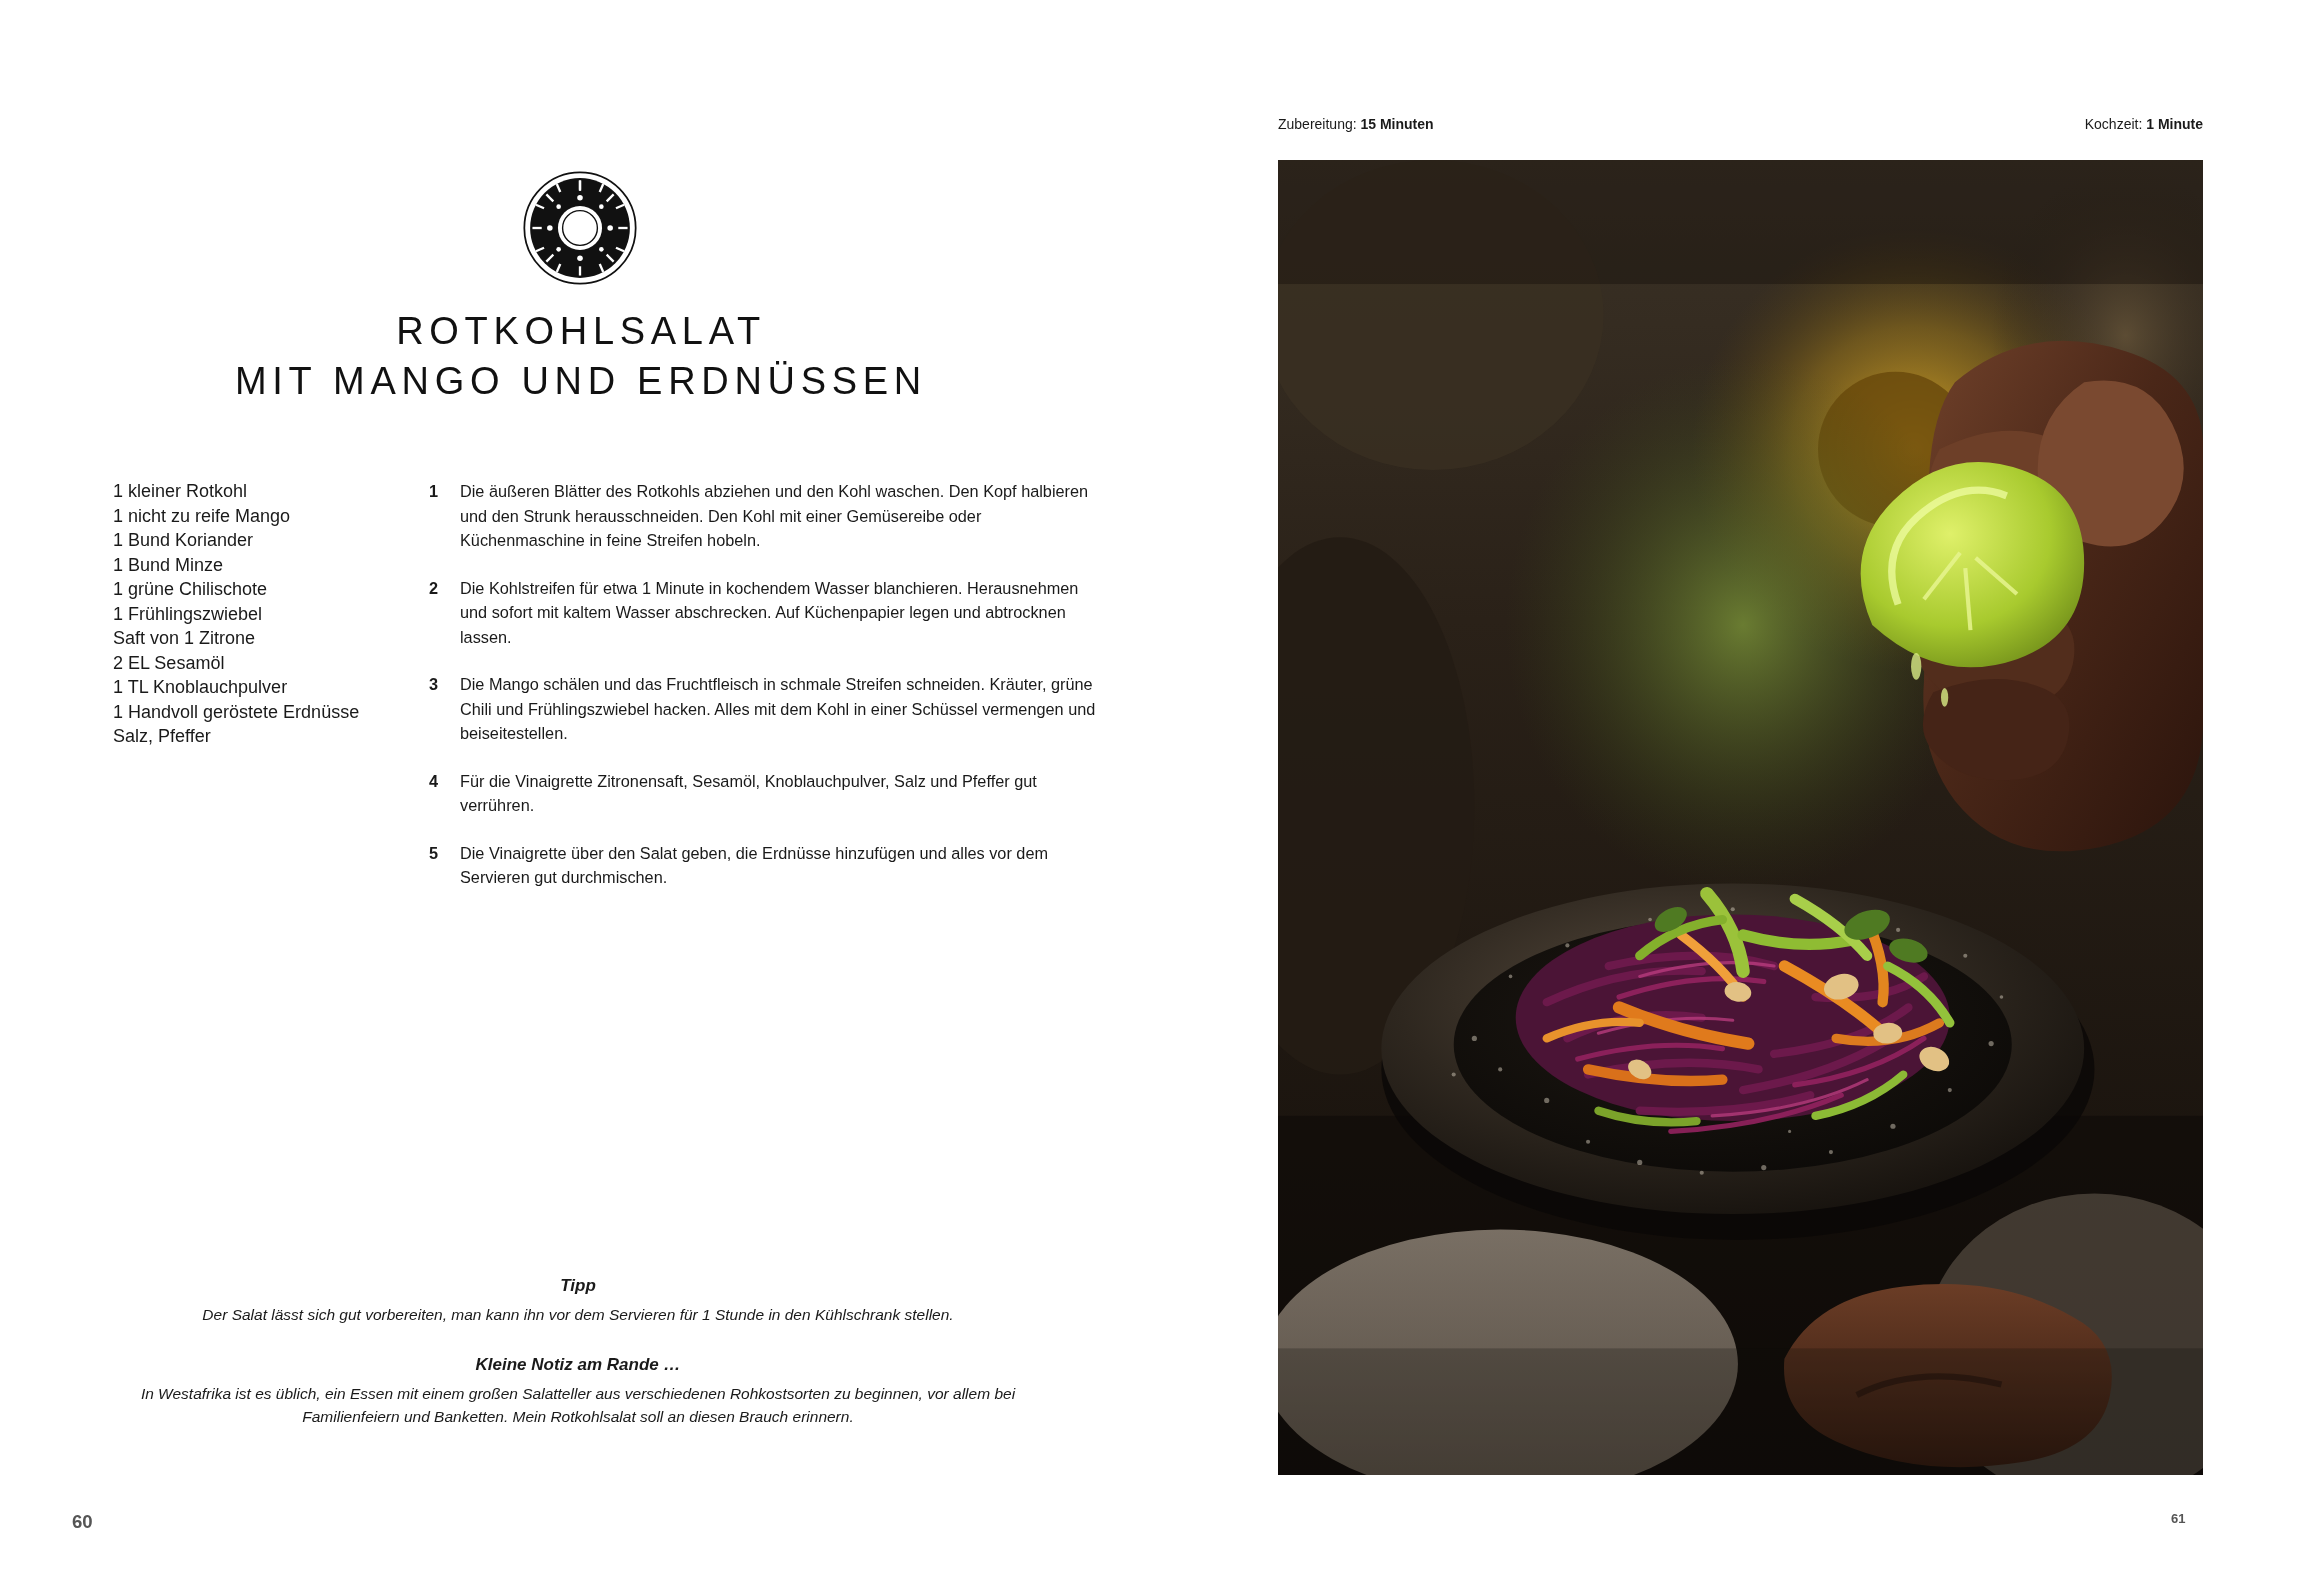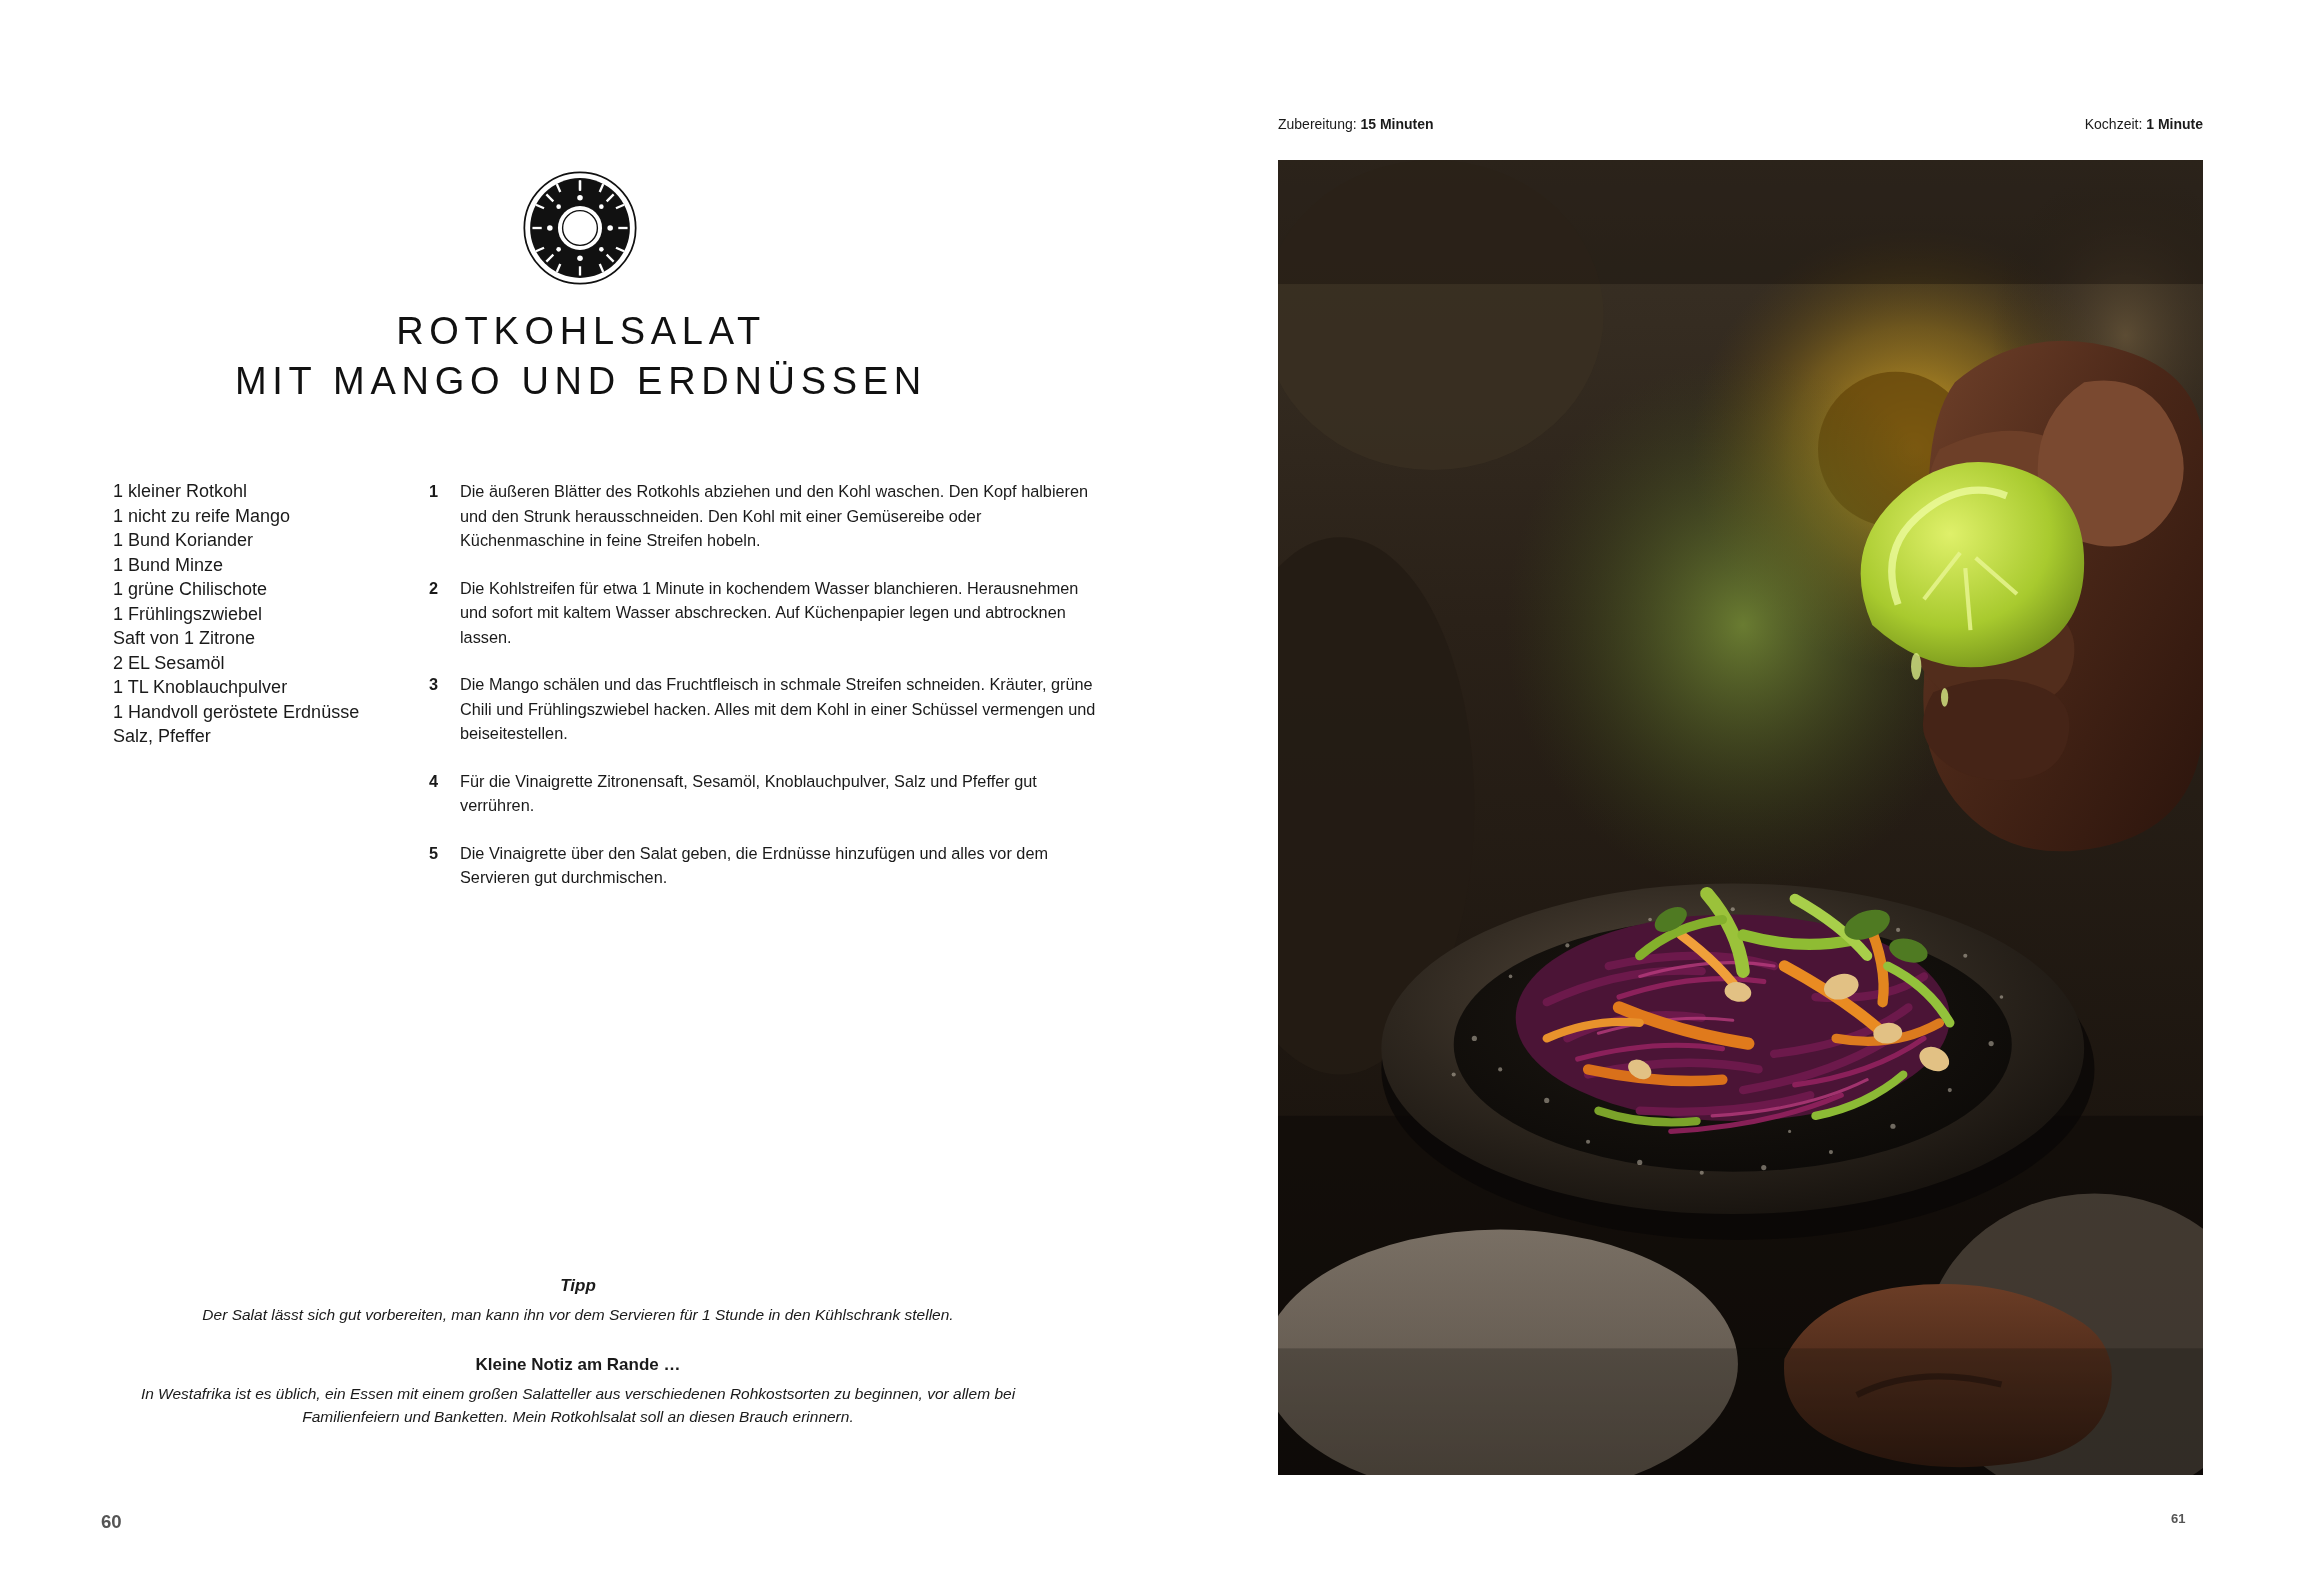--- a/index.html
+++ b/index.html
@@ -120,36 +120,36 @@
   }
   .tip-body {
     font-size: 15.5px;
     font-style: italic;
     line-height: 23px;
   }
   .note-head {
     margin-top: 29px;
     font-size: 17px;
     font-weight: 700;
+    font-style: italic;
     margin-bottom: 7.2px;
   }
   .note-body {
     font-size: 15.5px;
     font-style: italic;
     line-height: 23px;
   }
 
   .folio-left {
     position: absolute;
     left: 72px;
     top: 1511px;
     font-size: 18.6px;
     font-weight: 700;
     color: #555555;
-    margin-left: 29px;
   }
 
   
   .page-right {
     position: absolute;
     left: 1159px;
     top: 0;
     width: 1159px;
     height: 1587px;
   }

